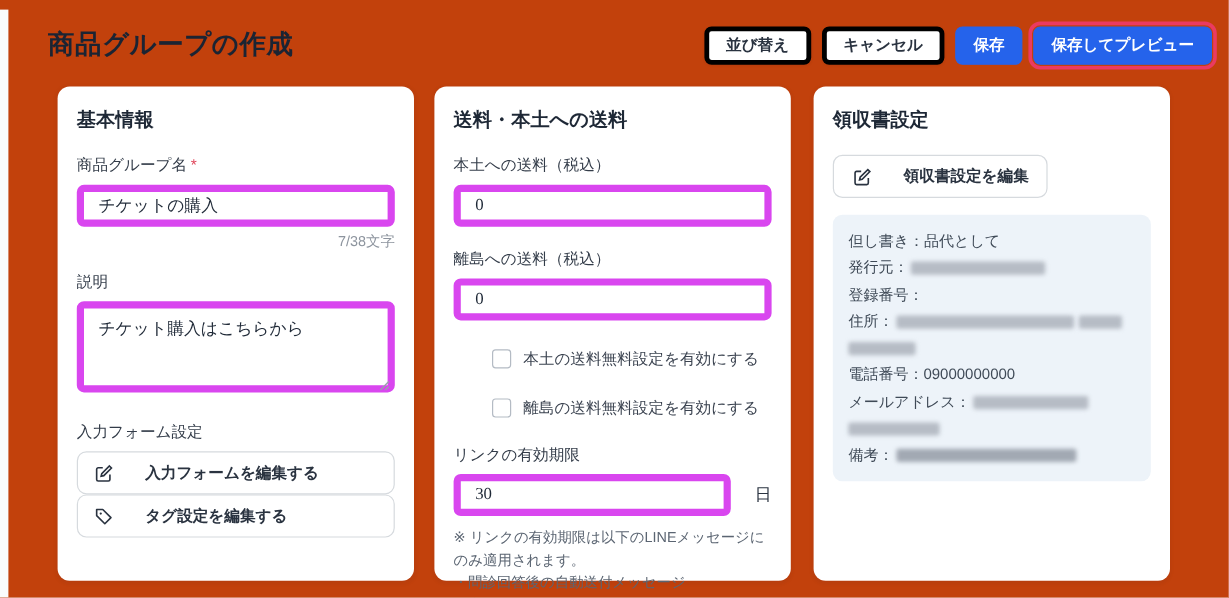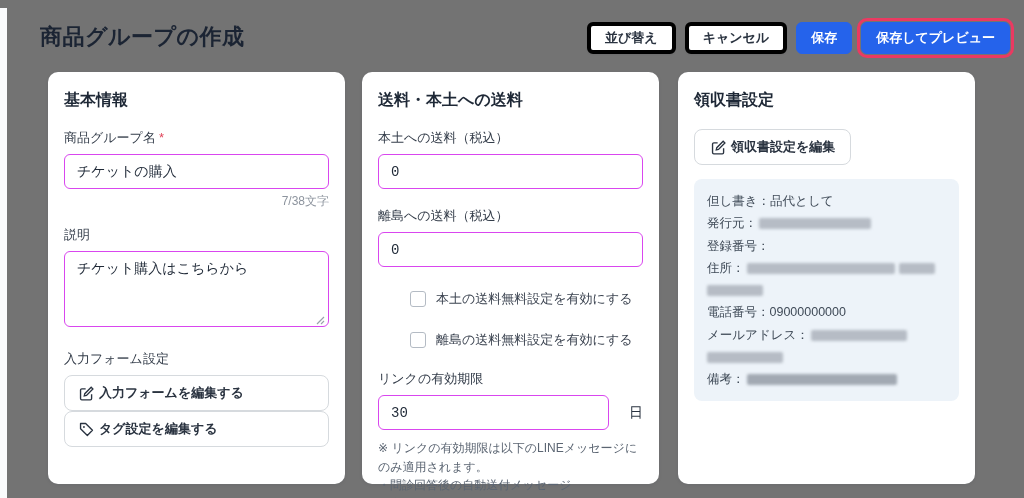--- a/index.html
+++ b/index.html
@@ -3,21 +3,21 @@
 <meta charset="utf-8">
 <style>
   * { margin:0; padding:0; box-sizing:border-box; }
   html,body { width:1024px; height:498px; }
   body {
     font-family:"Liberation Sans","DejaVu Sans",sans-serif;
     background:#eff1f4;
     color:#1f2733;
     overflow:hidden;
   }
-  .page { position:relative; width:1024px; height:498px; background:#737373; }
+  .page { position:relative; width:1024px; height:498px; background:#c2410c; }
   .side-strip { position:absolute; left:0; top:8px; width:7px; height:490px; background:#fafbfc; }
 
   
   .page-title {
     position:absolute; left:40px; top:22px;
     font-size:22px; font-weight:700; color:#1b2433; letter-spacing:.5px;
   }
   .header-actions {
     position:absolute; right:14px; top:22px;
     display:flex; align-items:center; gap:9px;
@@ -44,34 +44,34 @@
     padding:18px 16px;
   }
   .card-1 { left:48px; }
   .card-2 { left:362px; }
   .card-3 { left:678px; }
   .card h2 { font-size:16px; font-weight:700; color:#1e2836; margin-bottom:18px; }
 
   .field-label { font-size:13px; color:#333c49; margin-bottom:7px; font-weight:500; }
   .required { color:#e0455a; margin-left:3px; }
   .text-input {
-    width:100%; height:35px; border:1px solid #d946ef; border-radius:6px;
+    width:100%; height:35px; border:6px solid #d946ef; border-radius:6px;
     padding:0 12px; font-size:14px; color:#1f2937; background:#fff;
-    font-family:Liberation Mono, monospace;
+    font-family:Liberation Serif, serif;
   }
   .counter { text-align:right; font-size:12px; color:#8d949e; margin-top:4px; }
   .mt { margin-top:16px; }
   .textarea-wrap { position:relative; }
   textarea.text-input {
     height:76px; padding:8px 12px; resize:none; line-height:1.4;
   }
   .resize-grip { position:absolute; right:4px; bottom:6px; width:9px; height:9px; pointer-events:none; }
 
   .card-btn {
-    display:flex; align-items:center; gap:4px;
+    display:flex; align-items:center; gap:26px;
     width:100%; height:36px; border:1px solid #d6dade; border-radius:8px;
     background:#fff; padding:0 13px; font-size:13px; font-weight:600; color:#2a3340;
     cursor:pointer; font-family:"Liberation Sans","DejaVu Sans",sans-serif;
   }
   .card-btn svg { flex:0 0 auto; }
   .card-btn.fit { width:auto; padding:0 15px; }
 
   .checkbox-row { display:flex; align-items:center; gap:10px; margin-top:23px;margin-left:32px; }
   .checkbox {
     width:16px; height:16px; border:1.5px solid #b4bbc4; border-radius:3px;

